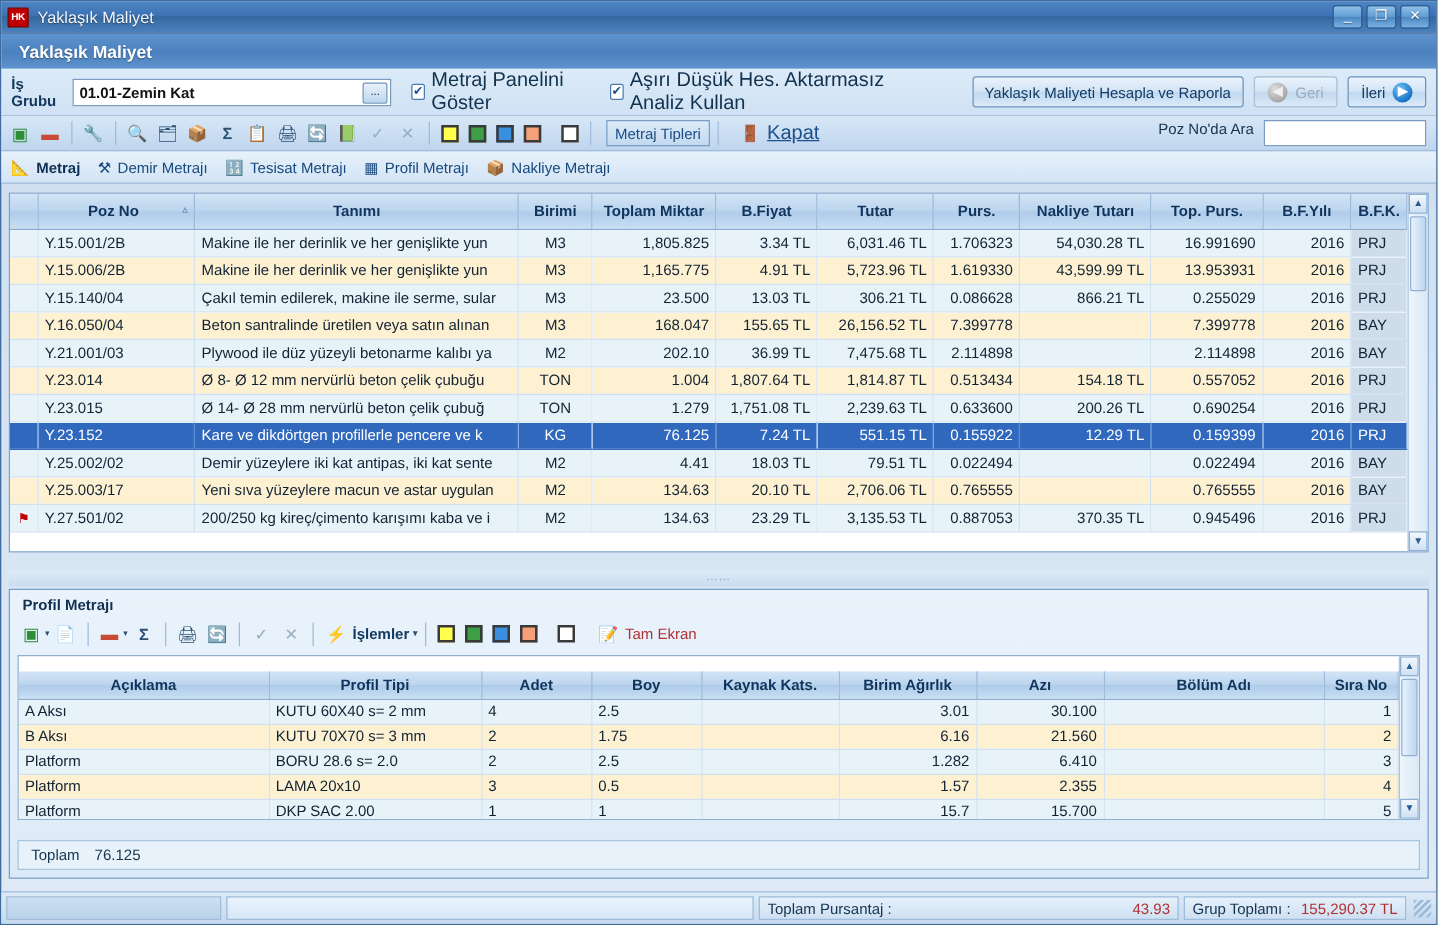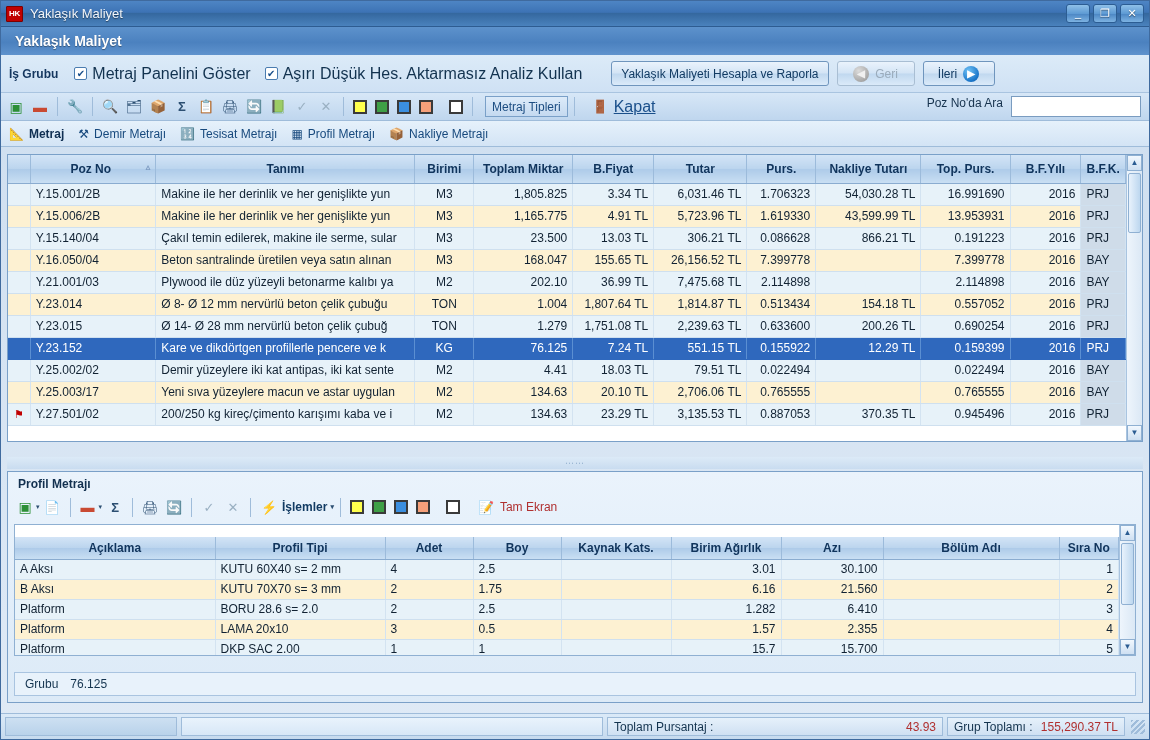--- a/index.html
+++ b/index.html
@@ -272,20 +272,24 @@
       <div class="wbtn">✕</div>
     </div>
   </div>
 
   <div class="header-band">
     <div class="h-title">Yaklaşık Maliyet</div>
   </div>
 
   <div class="filter-row">
     <div class="lbl-bold">İş Grubu</div>
+    <div class="combo">
+      <span class="val">01.01-Zemin Kat</span>
+      <span class="ell">...</span>
+    </div>
     <div class="chk-wrap" style="margin-left:8px;">
       <span class="chk">✔</span>
       <span class="t">Metraj Panelini Göster</span>
     </div>
     <div class="chk-wrap" style="margin-left:6px;">
       <span class="chk">✔</span>
       <span class="t">Aşırı Düşük Hes. Aktarmasız Analiz Kullan</span>
     </div>
     <div class="btn" style="margin-left:21px;">
       <span>Yaklaşık Maliyeti Hesapla ve Raporla</span>
@@ -433,21 +437,21 @@
             <tr class="even">
               <td class="mark"></td>
               <td class="">Y.15.140/04</td>
               <td class="">Çakıl temin edilerek, makine ile serme, sular</td>
               <td class="ctr">M3</td>
               <td class="num">23.500</td>
               <td class="num">13.03 TL</td>
               <td class="num">306.21 TL</td>
               <td class="num">0.086628</td>
               <td class="num">866.21 TL</td>
-              <td class="num">0.191223</td>
+              <td class="num">0.255029</td>
               <td class="num">2016</td>
               <td class="bfk-cell">PRJ</td>
             </tr>
             <tr class="odd">
               <td class="mark"></td>
               <td class="">Y.16.050/04</td>
               <td class="">Beton santralinde üretilen veya satın alınan</td>
               <td class="ctr">M3</td>
               <td class="num">168.047</td>
               <td class="num">155.65 TL</td>
@@ -699,21 +703,21 @@
         </table>
       </div>
       <div class="vscroll">
         <div class="arr">▲</div>
         <div class="thumb" style="height:62px"></div>
         <div class="arr" style="position:absolute;left:0;right:0;bottom:0;">▼</div>
       </div>
     </div>
 
     <div class="bp-total">
-      <span>Grubu</span>
+      <span>Toplam</span>
       <span>76.125</span>
     </div>
   </div>
 
   <div class="statusbar">
     <div class="sb-cell sb-pane1"></div>
     <div class="sb-grow"></div>
     <div class="sb-cell" style="width:336px;justify-content:space-between;">
       <span>Toplam Pursantaj :</span>
       <span class="sb-val">43.93</span>

